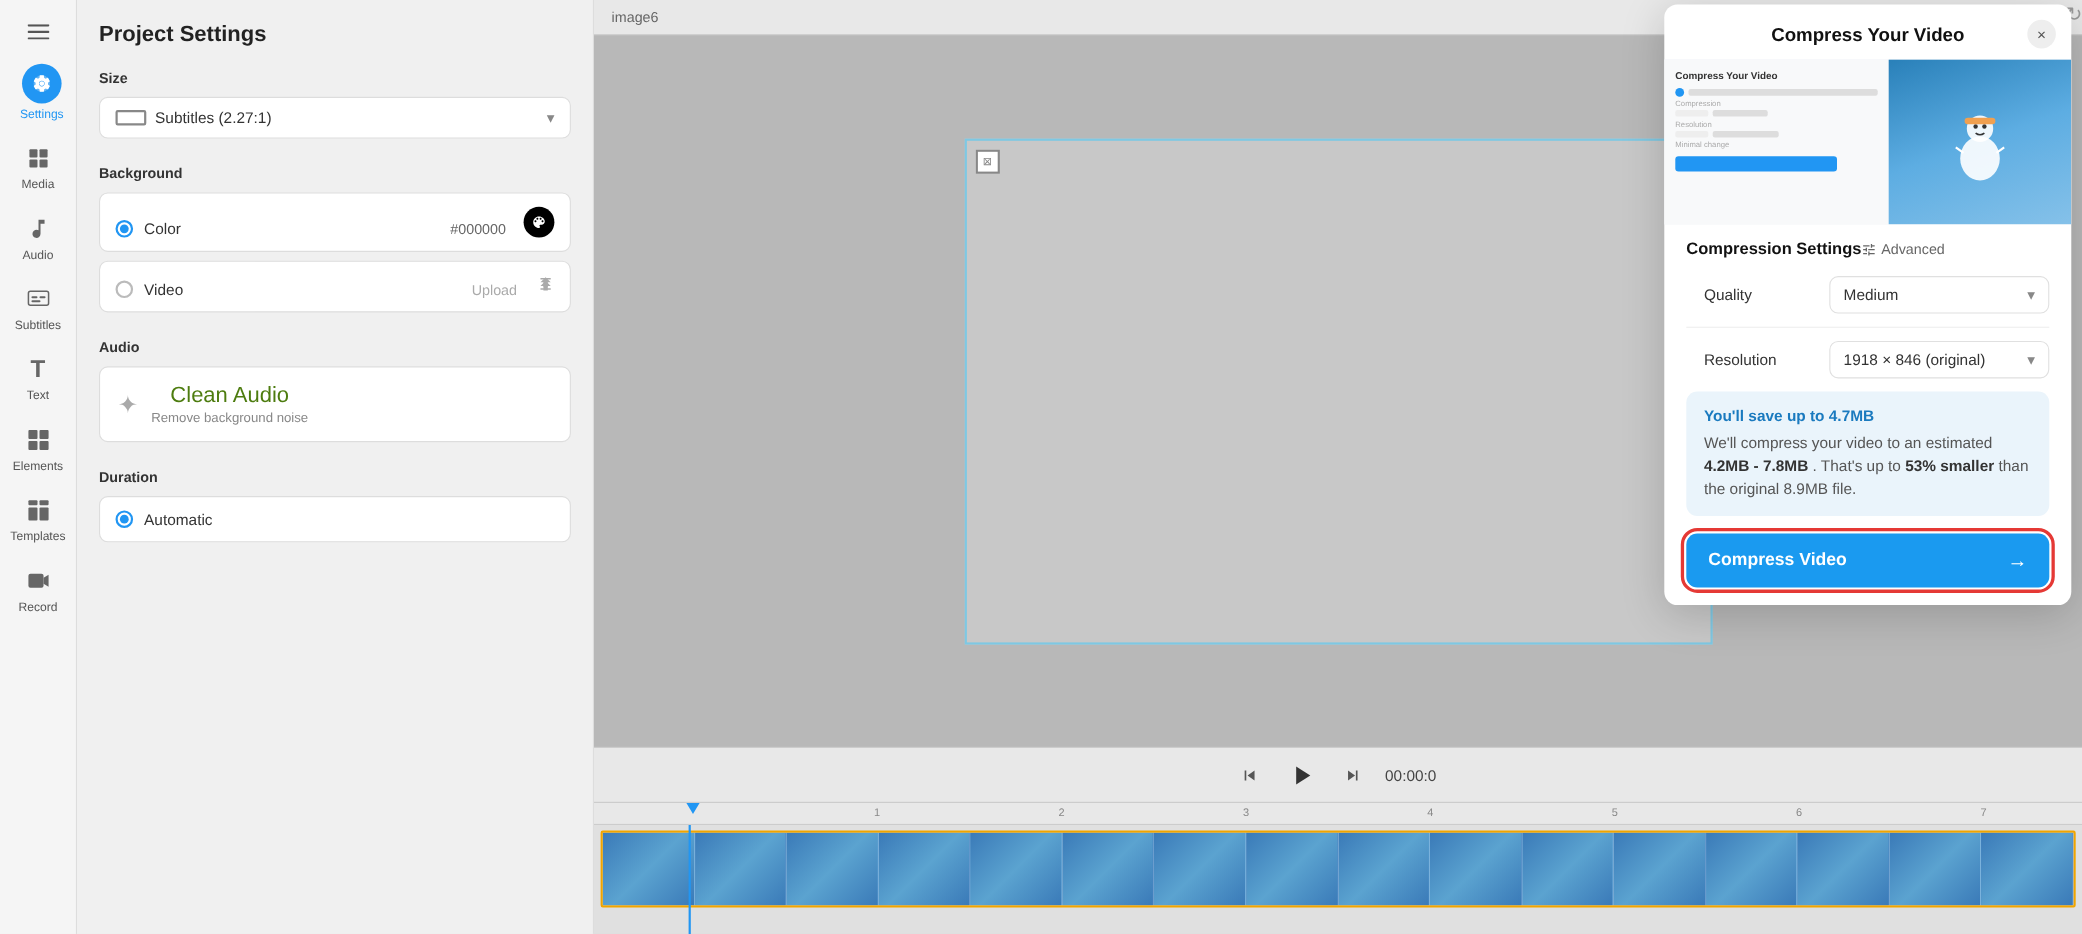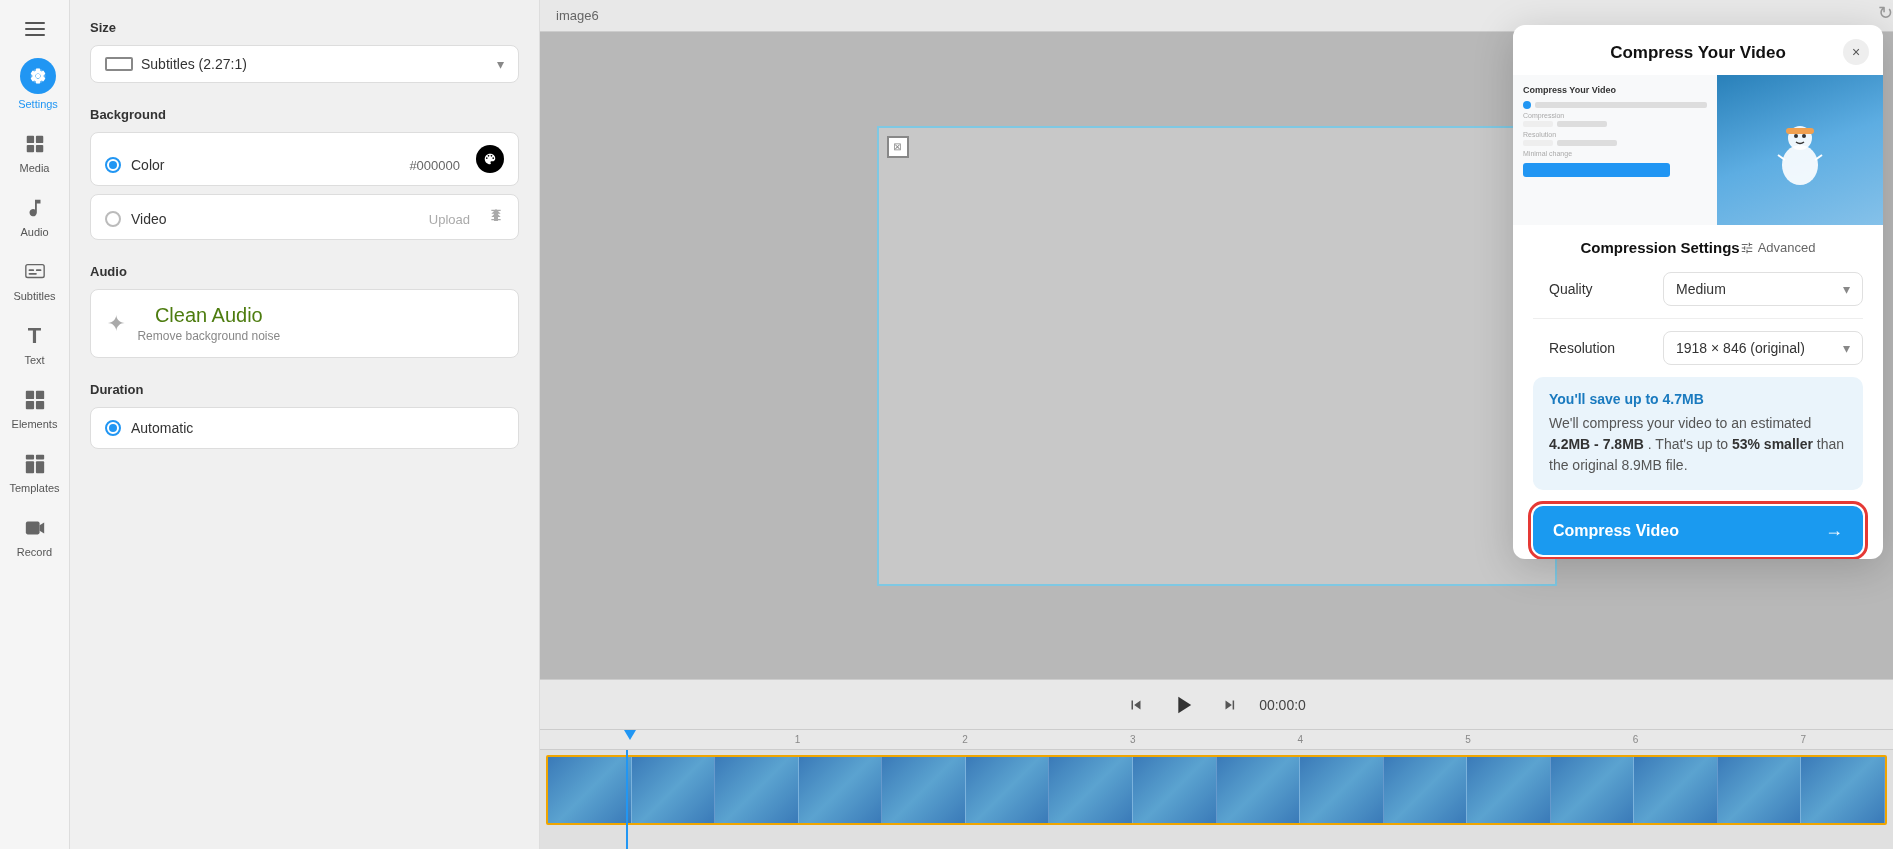--- a/index.html
+++ b/index.html
@@ -337,29 +337,29 @@
     .thumbnail-inner {
       width: 100%;
       height: 100%;
       background: linear-gradient(135deg, #3a7ab8 0%, #5ba3d0 50%, #3a7ab8 100%);
       position: relative;
     }
 
     
     .compress-modal {
       position: fixed;
-      top: 25px;
+      top: 4px;
       right: 10px;
       width: 370px;
       background: white;
       border-radius: 12px;
       box-shadow: 0 8px 40px rgba(0,0,0,0.18);
       z-index: 200;
       overflow: hidden;
-      padding-bottom: 4px;
+      padding-bottom: 16px;
     }
     .modal-header {
       display: flex;
       align-items: center;
       justify-content: center;
       padding: 18px 20px 12px;
       position: relative;
     }
     .modal-title {
       font-size: 17px;
@@ -444,21 +444,21 @@
       color: #aaa;
       margin-bottom: 2px;
     }
 
     .modal-body {
       padding: 14px 20px 0;
     }
     .compression-header {
       display: flex;
       align-items: center;
-      justify-content: center;
+      justify-content: flex-start;
       margin-bottom: 16px;
     }
     .compression-title {
       font-size: 15px;
       font-weight: 600;
       color: #111;
     }
     .advanced-link {
       display: flex;
       align-items: center;
@@ -632,20 +632,21 @@
       <svg width="22" height="22" viewBox="0 0 24 24" fill="#666">
         <rect x="2" y="5" width="15" height="14" rx="2"></rect>
         <path d="M17 9l5-3v12l-5-3V9z"></path>
       </svg>
     </div>
     <span>Record</span>
   </div>
 </div>
 
 <div class="settings-panel">
+  <h2>Project Settings</h2>
 
   <div class="section-block">
     <div class="section-label">Size</div>
     <div class="dropdown-select">
       <div class="aspect-icon"></div>
       <span class="label">Subtitles (2.27:1)</span>
       <span style="color:#888;">▾</span>
     </div>
   </div>
 

